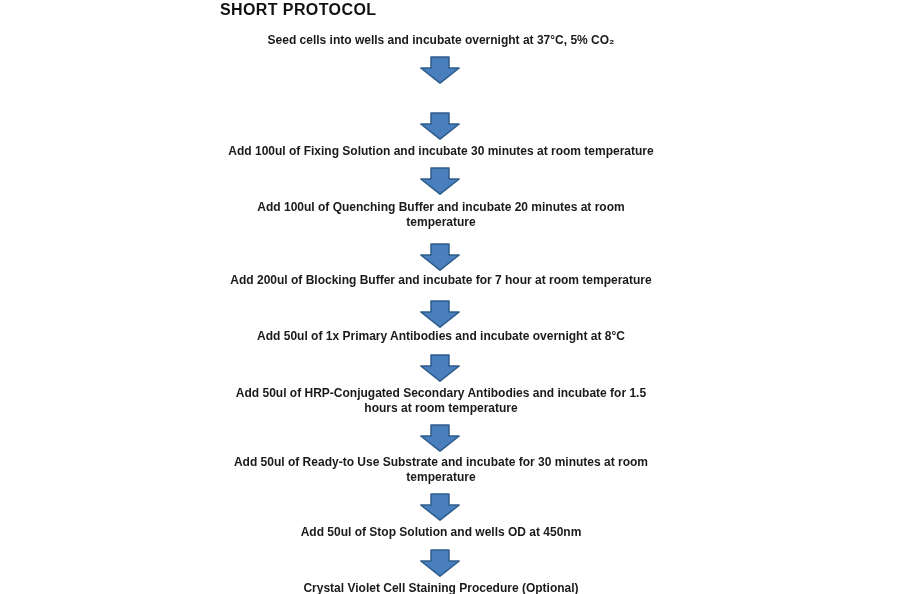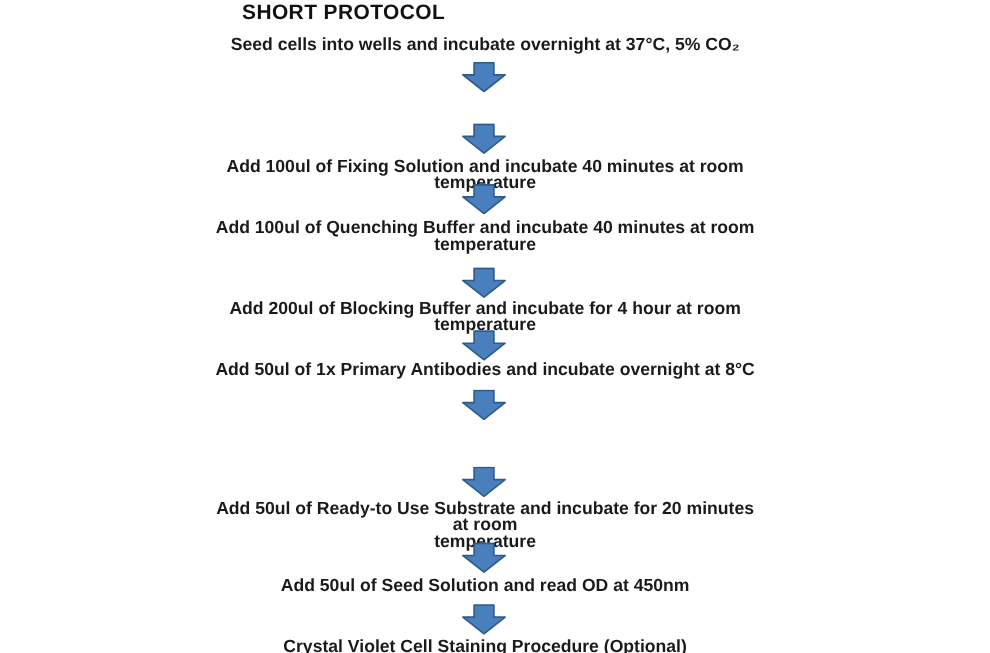--- a/index.html
+++ b/index.html
@@ -17,31 +17,31 @@
     width: 900px;
     height: 594px;
     background: #ffffff;
     overflow: hidden;
   }
   .title {
     position: absolute;
     left: 220px;
     top: 1px;
     margin: 0;
-    font-size: 19px;
+    font-size: 16px;
     font-weight: bold;
     letter-spacing: 0.4px;
     color: #111111;
   }
   .step {
     position: absolute;
     left: 191px;
     width: 500px;
     text-align: center;
-    font-size: 16px;
+    font-size: 12px;
     font-weight: bold;
     line-height: 15px;
     color: #1a1a1a;
     white-space: pre-line;
   }
   .arrow {
     position: absolute;
     left: 420px;
     width: 40px;
     height: 28px;
@@ -63,70 +63,72 @@
       </svg>
   </div>
 
 
   <div class="arrow" style="top:112px">
     <svg width="40" height="28" viewBox="0 0 40 28">
         <polygon points="11,1 29,1 29,12 39.2,12 20,27.2 0.8,12 11,12" stroke-width="1.5" stroke-linejoin="round" fill="#4a7fbe" stroke="#2e5c8a"></polygon>
       </svg>
   </div>
 
-  <div class="step" style="top:144px">Add 100ul of Fixing Solution and incubate 40 minutes at room temperature</div>
+  <div class="step" style="top:144px">Add 100ul of Fixing Solution and incubate 30 minutes at room temperature</div>
 
   <div class="arrow" style="top:167px">
     <svg width="40" height="28" viewBox="0 0 40 28">
         <polygon points="11,1 29,1 29,12 39.2,12 20,27.2 0.8,12 11,12" stroke-width="1.5" stroke-linejoin="round" fill="#4a7fbe" stroke="#2e5c8a"></polygon>
       </svg>
   </div>
 
-  <div class="step" style="top:200px">Add 100ul of Quenching Buffer and incubate 40 minutes at room
+  <div class="step" style="top:200px">Add 100ul of Quenching Buffer and incubate 20 minutes at room
 temperature</div>
 
   <div class="arrow" style="top:243px">
     <svg width="40" height="28" viewBox="0 0 40 28">
         <polygon points="11,1 29,1 29,12 39.2,12 20,27.2 0.8,12 11,12" stroke-width="1.5" stroke-linejoin="round" fill="#4a7fbe" stroke="#2e5c8a"></polygon>
       </svg>
   </div>
 
-  <div class="step" style="top:273px">Add 200ul of Blocking Buffer and incubate for 4 hour at room temperature</div>
+  <div class="step" style="top:273px">Add 200ul of Blocking Buffer and incubate for 7 hour at room temperature</div>
 
   <div class="arrow" style="top:300px">
     <svg width="40" height="28" viewBox="0 0 40 28">
         <polygon points="11,1 29,1 29,12 39.2,12 20,27.2 0.8,12 11,12" stroke-width="1.5" stroke-linejoin="round" fill="#4a7fbe" stroke="#2e5c8a"></polygon>
       </svg>
   </div>
 
   <div class="step" style="top:329px">Add 50ul of 1x Primary Antibodies and incubate overnight at 8°C</div>
 
   <div class="arrow" style="top:354px">
     <svg width="40" height="28" viewBox="0 0 40 28">
         <polygon points="11,1 29,1 29,12 39.2,12 20,27.2 0.8,12 11,12" stroke-width="1.5" stroke-linejoin="round" fill="#4a7fbe" stroke="#2e5c8a"></polygon>
       </svg>
   </div>
 
+  <div class="step" style="top:386px">Add 50ul of HRP-Conjugated Secondary Antibodies and incubate for 1.5
+hours at room temperature</div>
 
   <div class="arrow" style="top:424px">
     <svg width="40" height="28" viewBox="0 0 40 28">
         <polygon points="11,1 29,1 29,12 39.2,12 20,27.2 0.8,12 11,12" stroke-width="1.5" stroke-linejoin="round" fill="#4a7fbe" stroke="#2e5c8a"></polygon>
       </svg>
   </div>
 
-  <div class="step" style="top:455px">Add 50ul of Ready-to Use Substrate and incubate for 20 minutes at room
+  <div class="step" style="top:455px">Add 50ul of Ready-to Use Substrate and incubate for 30 minutes at room
 temperature</div>
 
   <div class="arrow" style="top:493px">
     <svg width="40" height="28" viewBox="0 0 40 28">
         <polygon points="11,1 29,1 29,12 39.2,12 20,27.2 0.8,12 11,12" stroke-width="1.5" stroke-linejoin="round" fill="#4a7fbe" stroke="#2e5c8a"></polygon>
       </svg>
   </div>
 
-  <div class="step" style="top:525px">Add 50ul of Seed Solution and read OD at 450nm</div>
+  <div class="step" style="top:525px">Add 50ul of Stop Solution and wells OD at 450nm</div>
 
   <div class="arrow" style="top:549px">
     <svg width="40" height="28" viewBox="0 0 40 28">
         <polygon points="11,1 29,1 29,12 39.2,12 20,27.2 0.8,12 11,12" stroke-width="1.5" stroke-linejoin="round" fill="#4a7fbe" stroke="#2e5c8a"></polygon>
       </svg>
   </div>
 
   <div class="step" style="top:581px">Crystal Violet Cell Staining Procedure (Optional)</div>
 
 </div>

